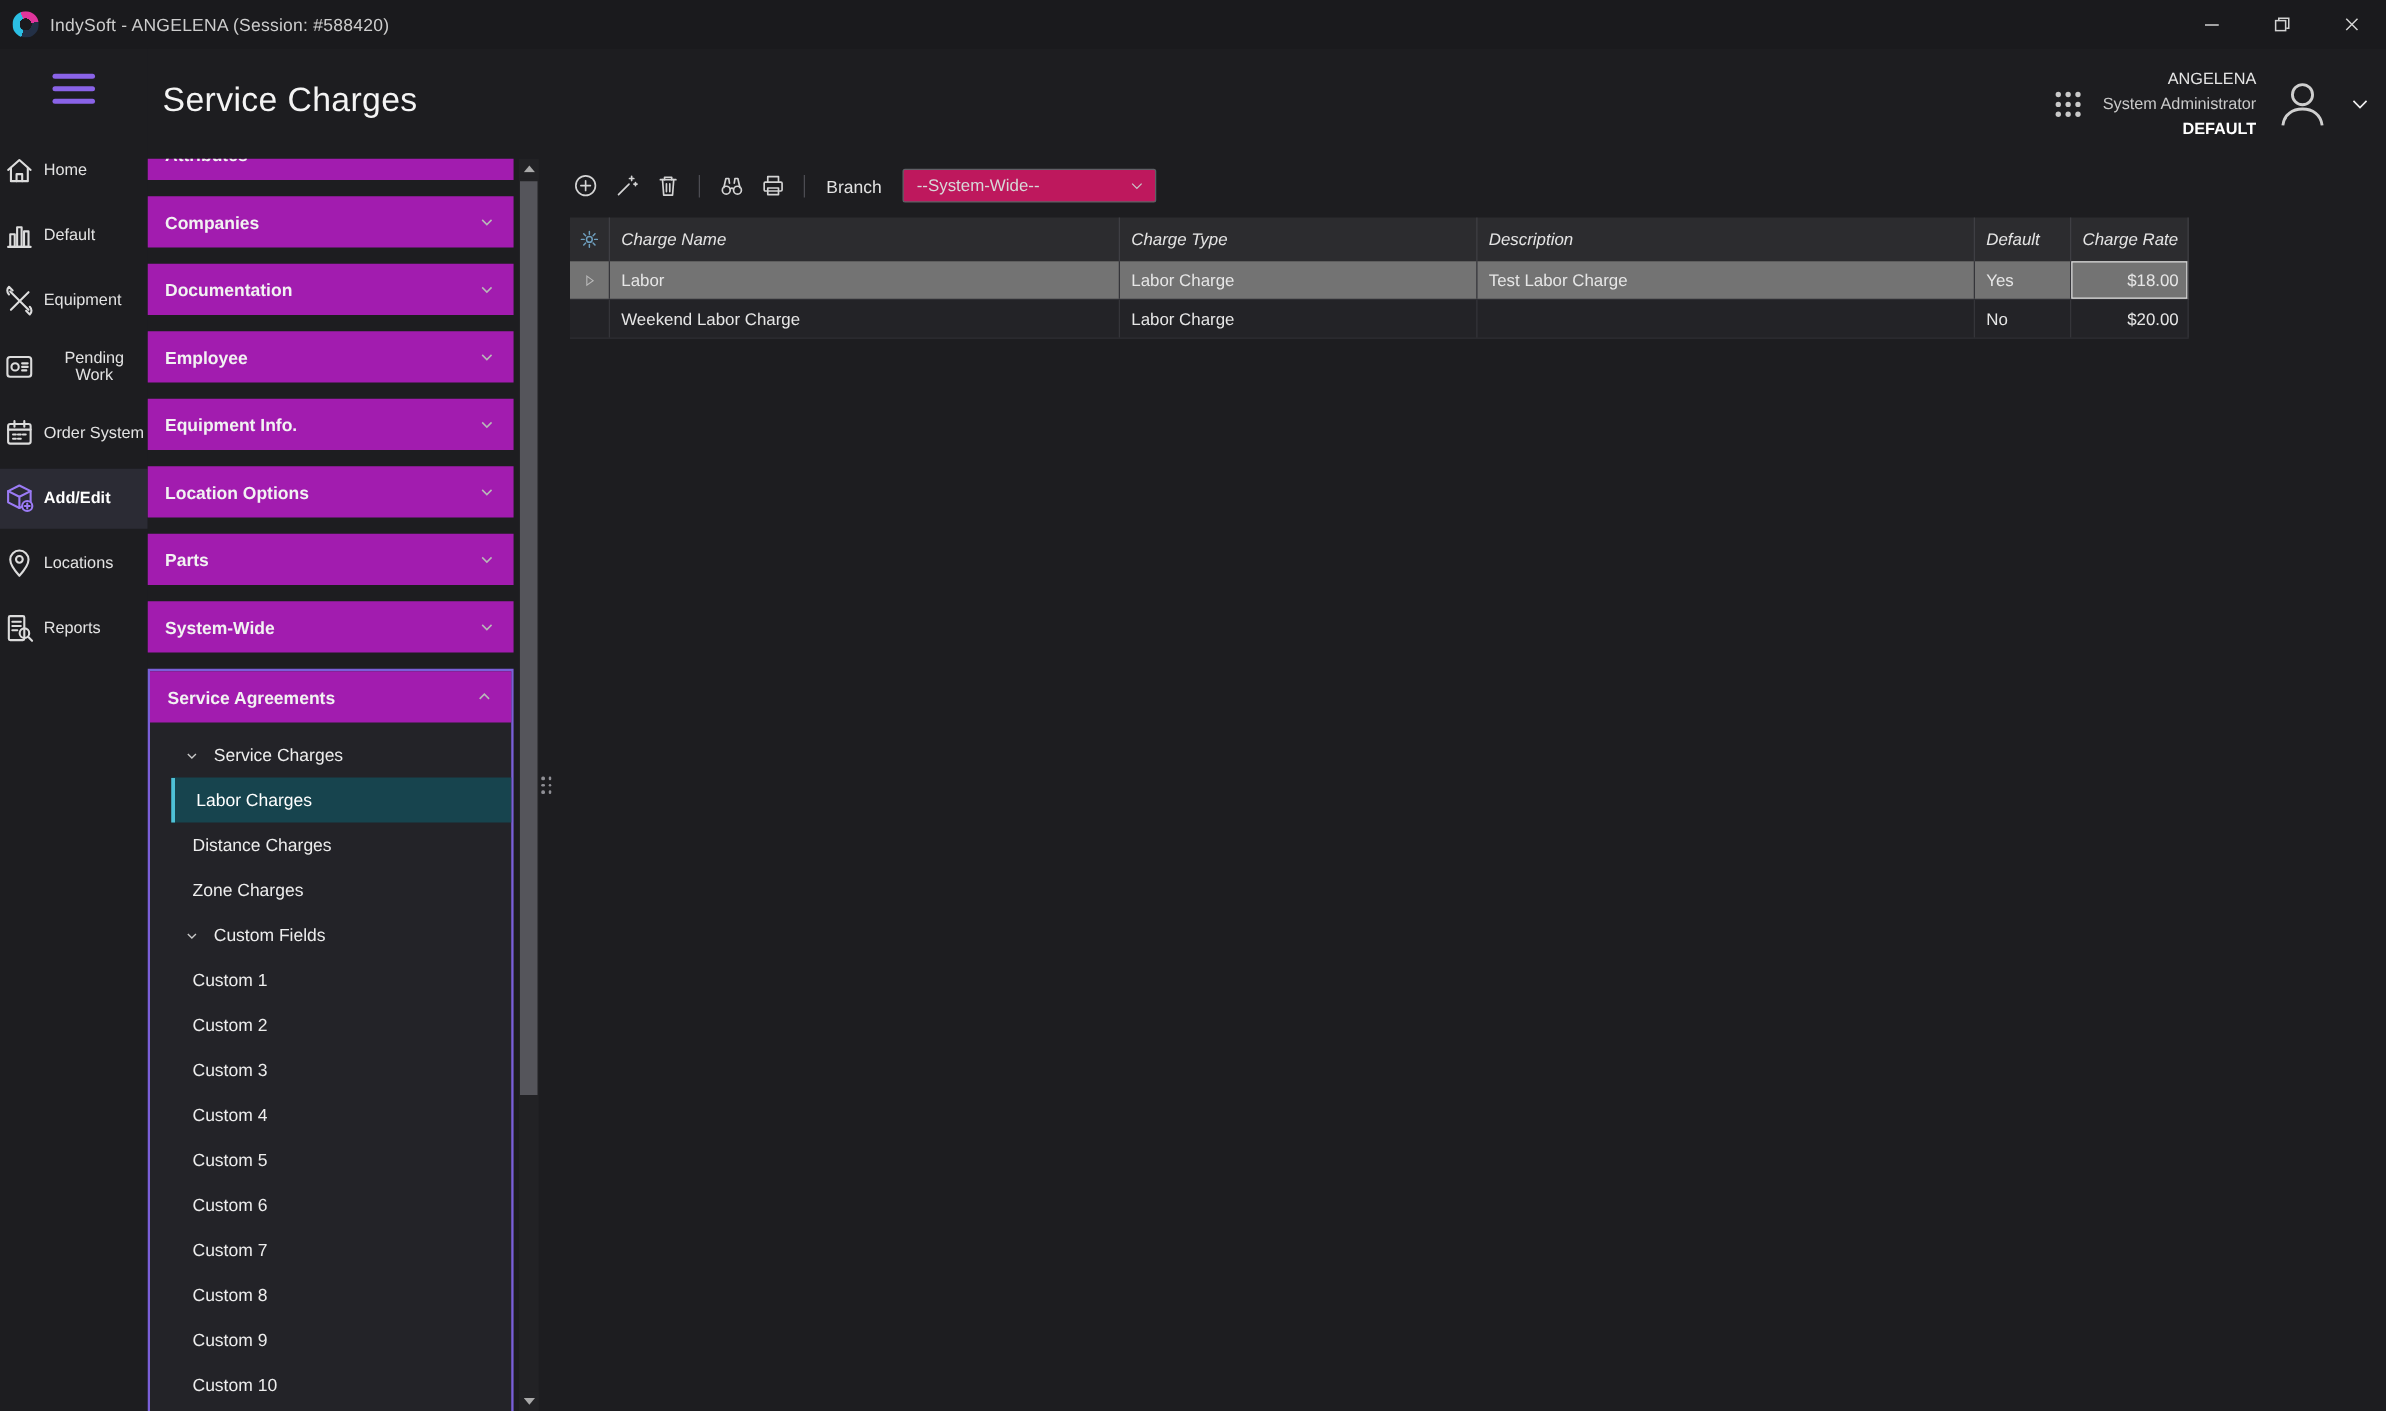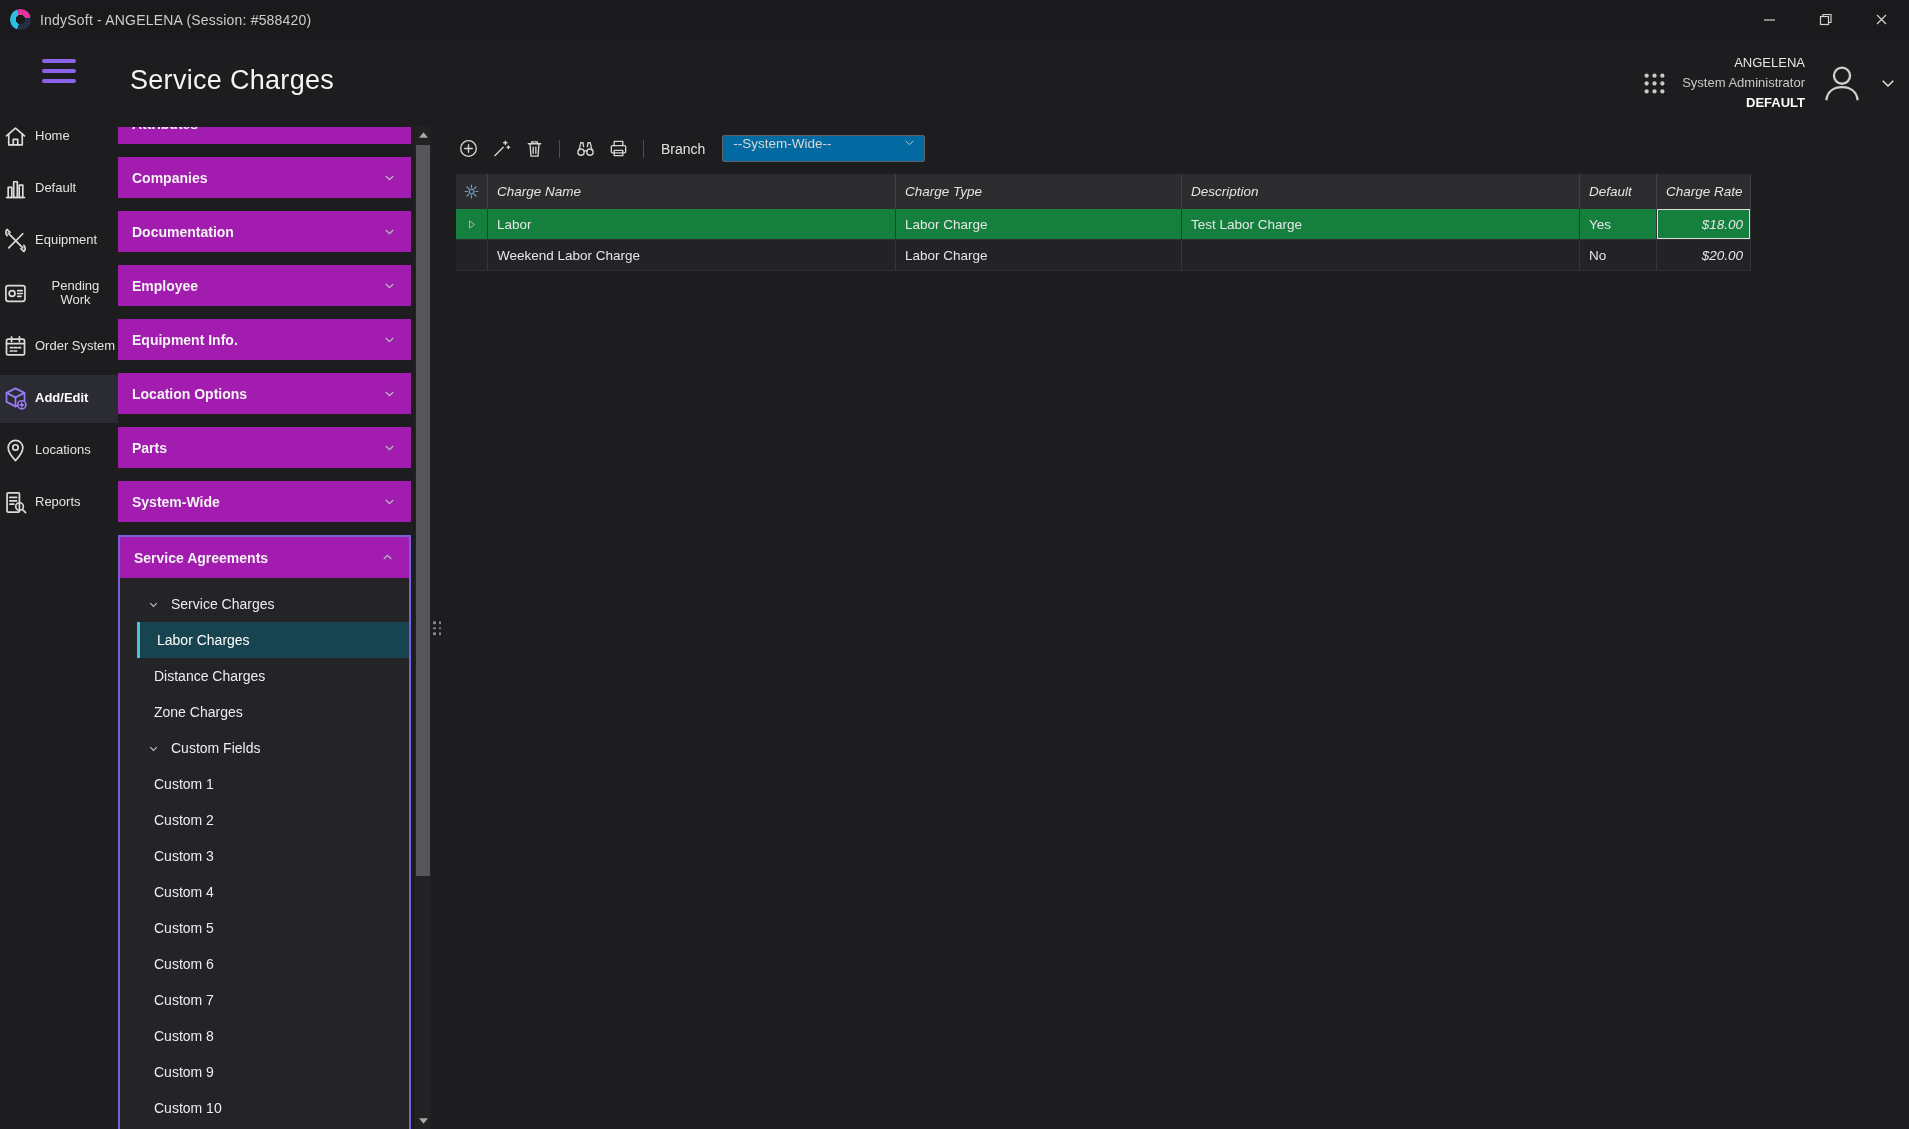--- a/index.html
+++ b/index.html
@@ -68,33 +68,33 @@
   .splitter { position:absolute; left:315px; top:50%; transform:translateY(-50%); width:8px; display:grid; grid-template-columns:2.5px 2.5px; gap:3px; }
   .splitter i { width:2.5px; height:2.5px; border-radius:50%; background:#8f8f95; }
 
   
   .main { flex:1; min-width:0; padding:8px 0 0 16px; }
   .toolbar { display:flex; align-items:center; gap:9px; height:27px; margin-bottom:12px; }
   .tool-btn { width:24px; height:24px; display:flex; align-items:center; justify-content:center; background:none; border:none; }
   .tool-btn svg { width:21px; height:21px; stroke:#d4d4d4; fill:none; stroke-width:1.4; stroke-linecap:round; stroke-linejoin:round; display:block; }
   .tsep { width:1px; height:18px; background:#4c4c52; margin:0 4px; }
   .branch-label { font-size:14px; color:#e2e2e2; margin:0 8px 0 4px; }
-  .dropdown { width:203px; height:27px; background:#0369a1; border:1px solid #606066; border-radius:2px; display:flex; align-items:flex-start; justify-content:space-between; padding:0 8px 0 10px; font-size:13.5px; color:#d8d8d8; }
+  .dropdown { width:203px; height:27px; background:#be185d; border:1px solid #606066; border-radius:2px; display:flex; align-items:center; justify-content:space-between; padding:0 8px 0 10px; font-size:13.5px; color:#d8d8d8; }
   .dropdown svg { width:13px; height:13px; stroke:#c9c9c9; fill:none; stroke-width:1.8; }
 
   
   .grid { width:1295px; }
   .g-header { display:flex; height:35px; background:#2c2c2f; }
   .g-hcell { display:flex; align-items:center; padding-left:9px; font-size:13.5px; color:#e4e4e4; border-right:1px solid #3f3f44;font-style:italic; }
   .g-hcell.icon-col { justify-content:center; padding:0; }
   .g-row { display:flex; height:31px; background:#232327; border-bottom:1px solid #2e2e33; }
-  .g-row.selected { background:#15803d; }
+  .g-row.selected { background:#737373; }
   .g-cell { display:flex; align-items:center; padding-left:9px; font-size:13.5px; color:#e6e6e6; border-right:1px solid #35353a; overflow:hidden; white-space:nowrap; }
   .g-cell.icon-col { justify-content:center; padding:0; }
-  .g-cell.num { justify-content:flex-end; padding-right:7px; padding-left:17px;font-style:italic; }
+  .g-cell.num { justify-content:flex-end; padding-right:7px; padding-left:17px; }
   .g-cell.focused { box-shadow:inset 0 0 0 1px #dcdcdc; }
   .c0 { width:32px; flex:0 0 auto; } .c1 { width:408px; flex:0 0 auto; } .c2 { width:286px; flex:0 0 auto; }
   .c3 { width:398px; flex:0 0 auto; } .c4 { width:77px; flex:0 0 auto; } .c5 { width:94px; flex:0 0 auto; }
 </style>
 </head>
 <body>
 
 <div class="screen">
 
   <div class="titlebar">

